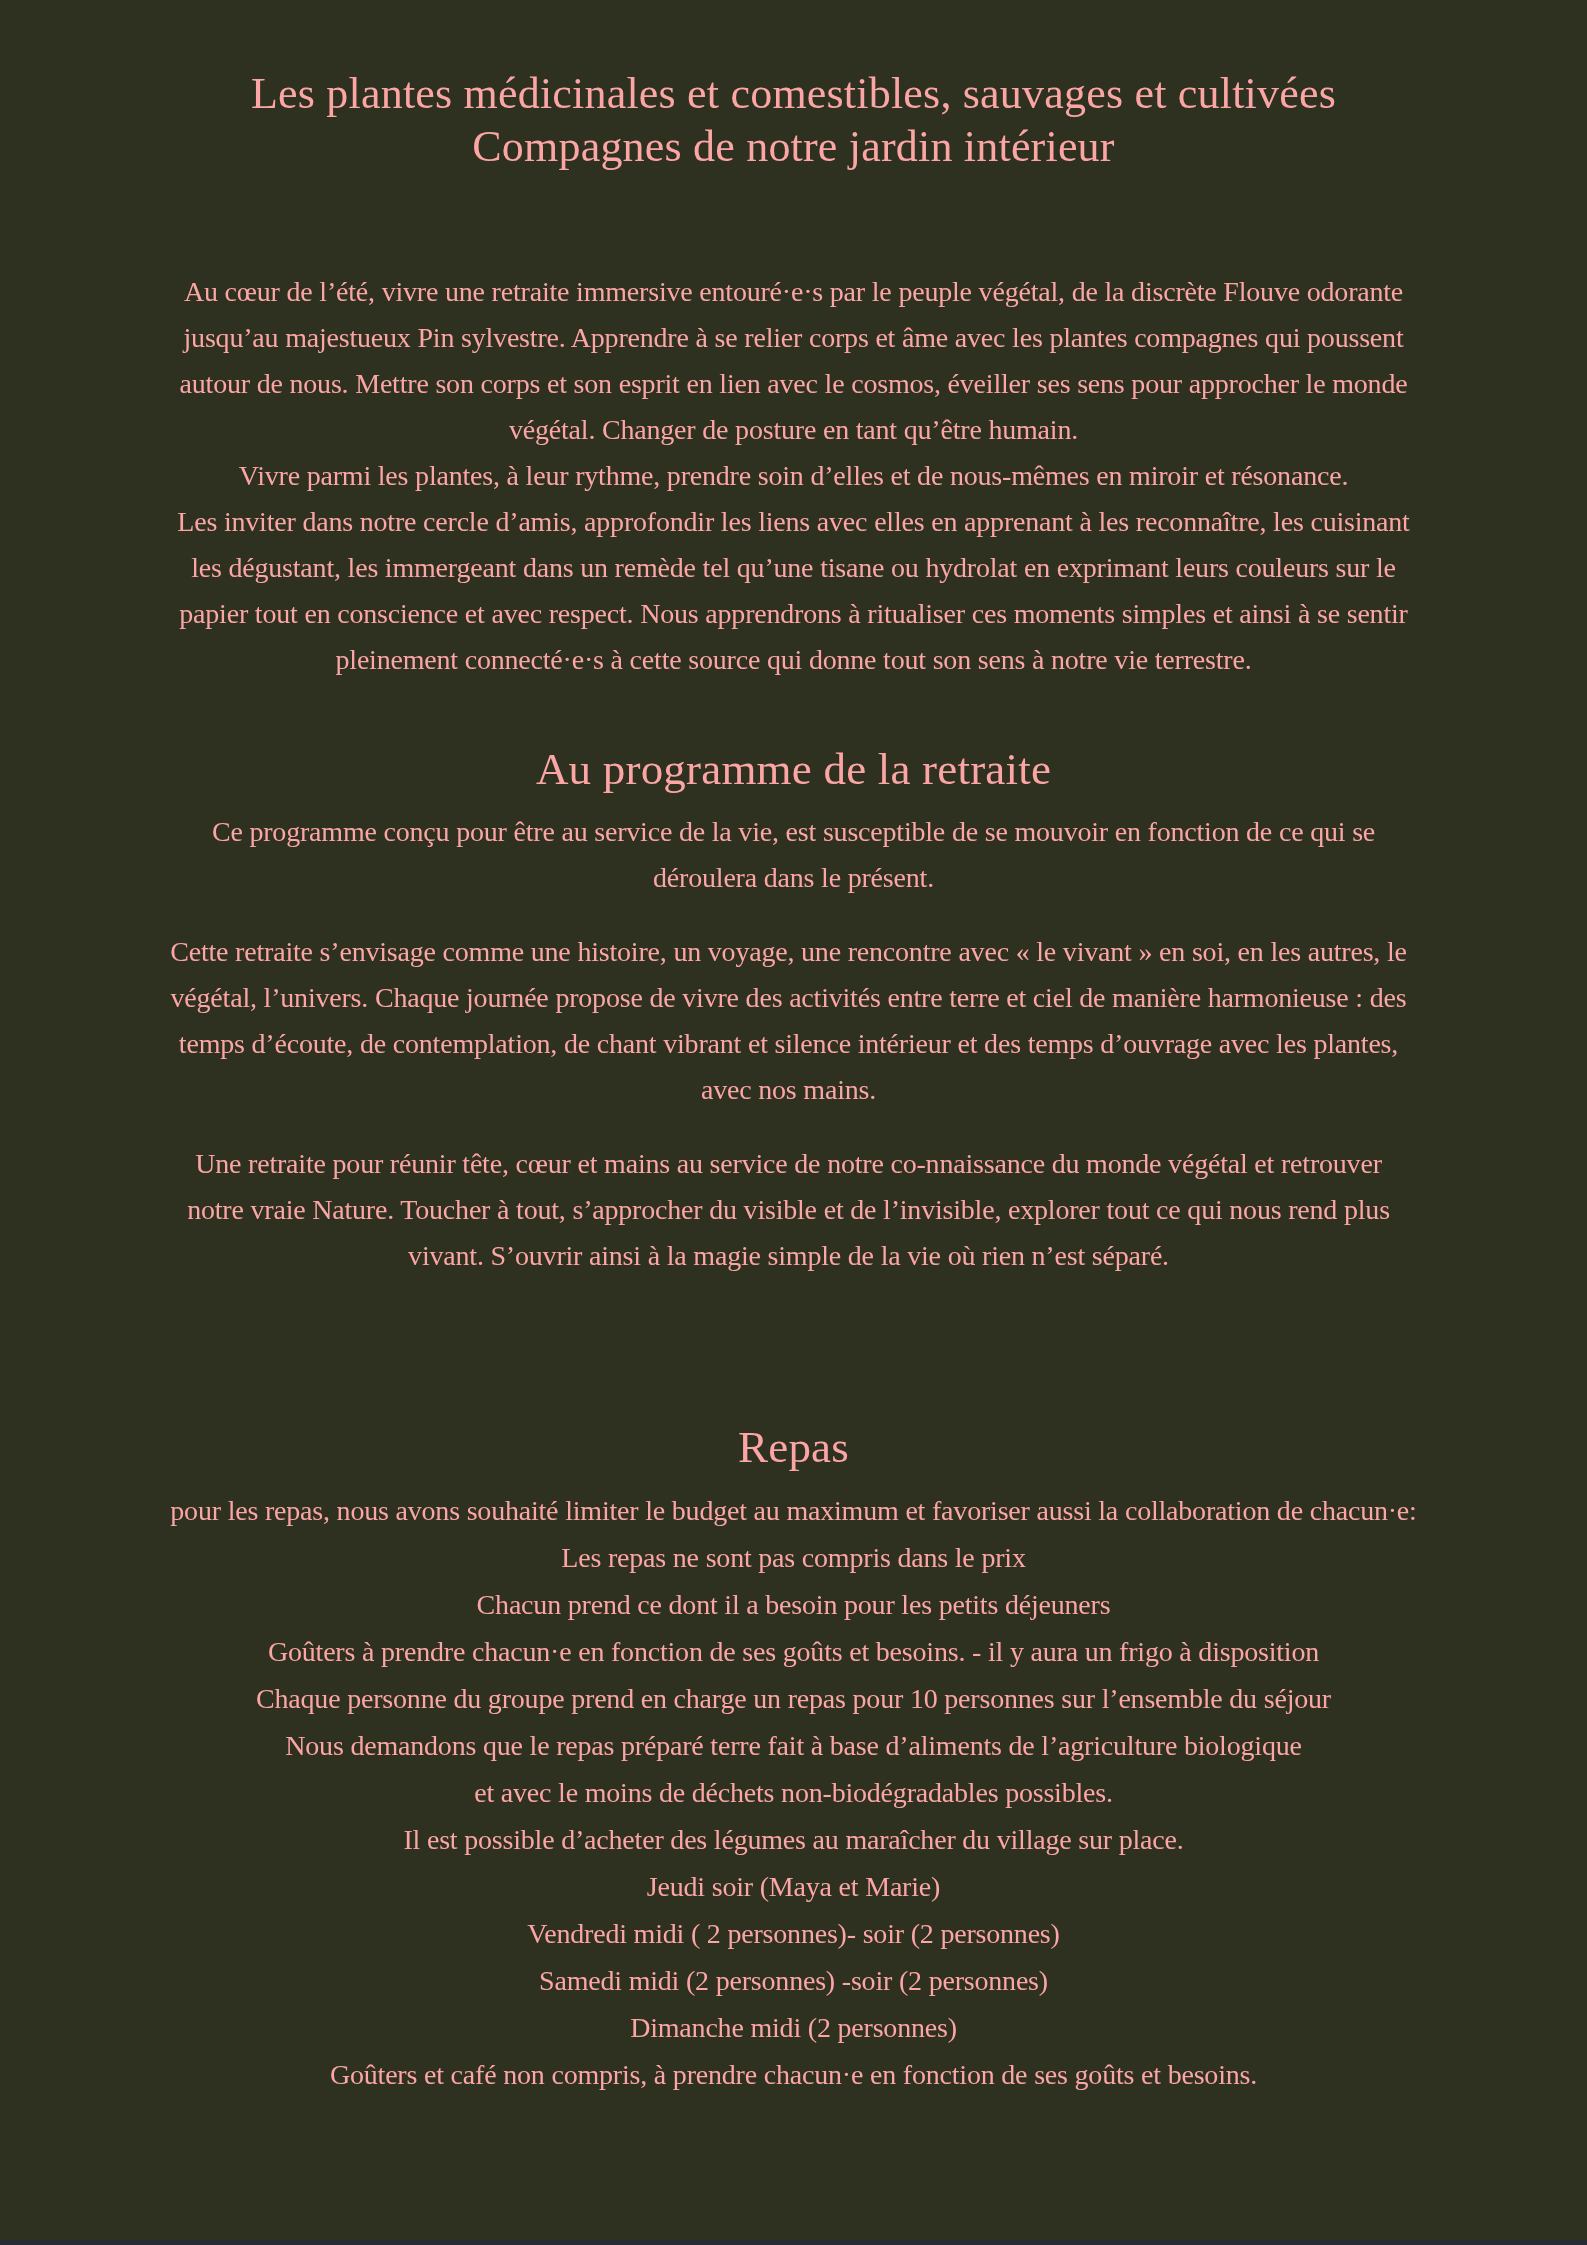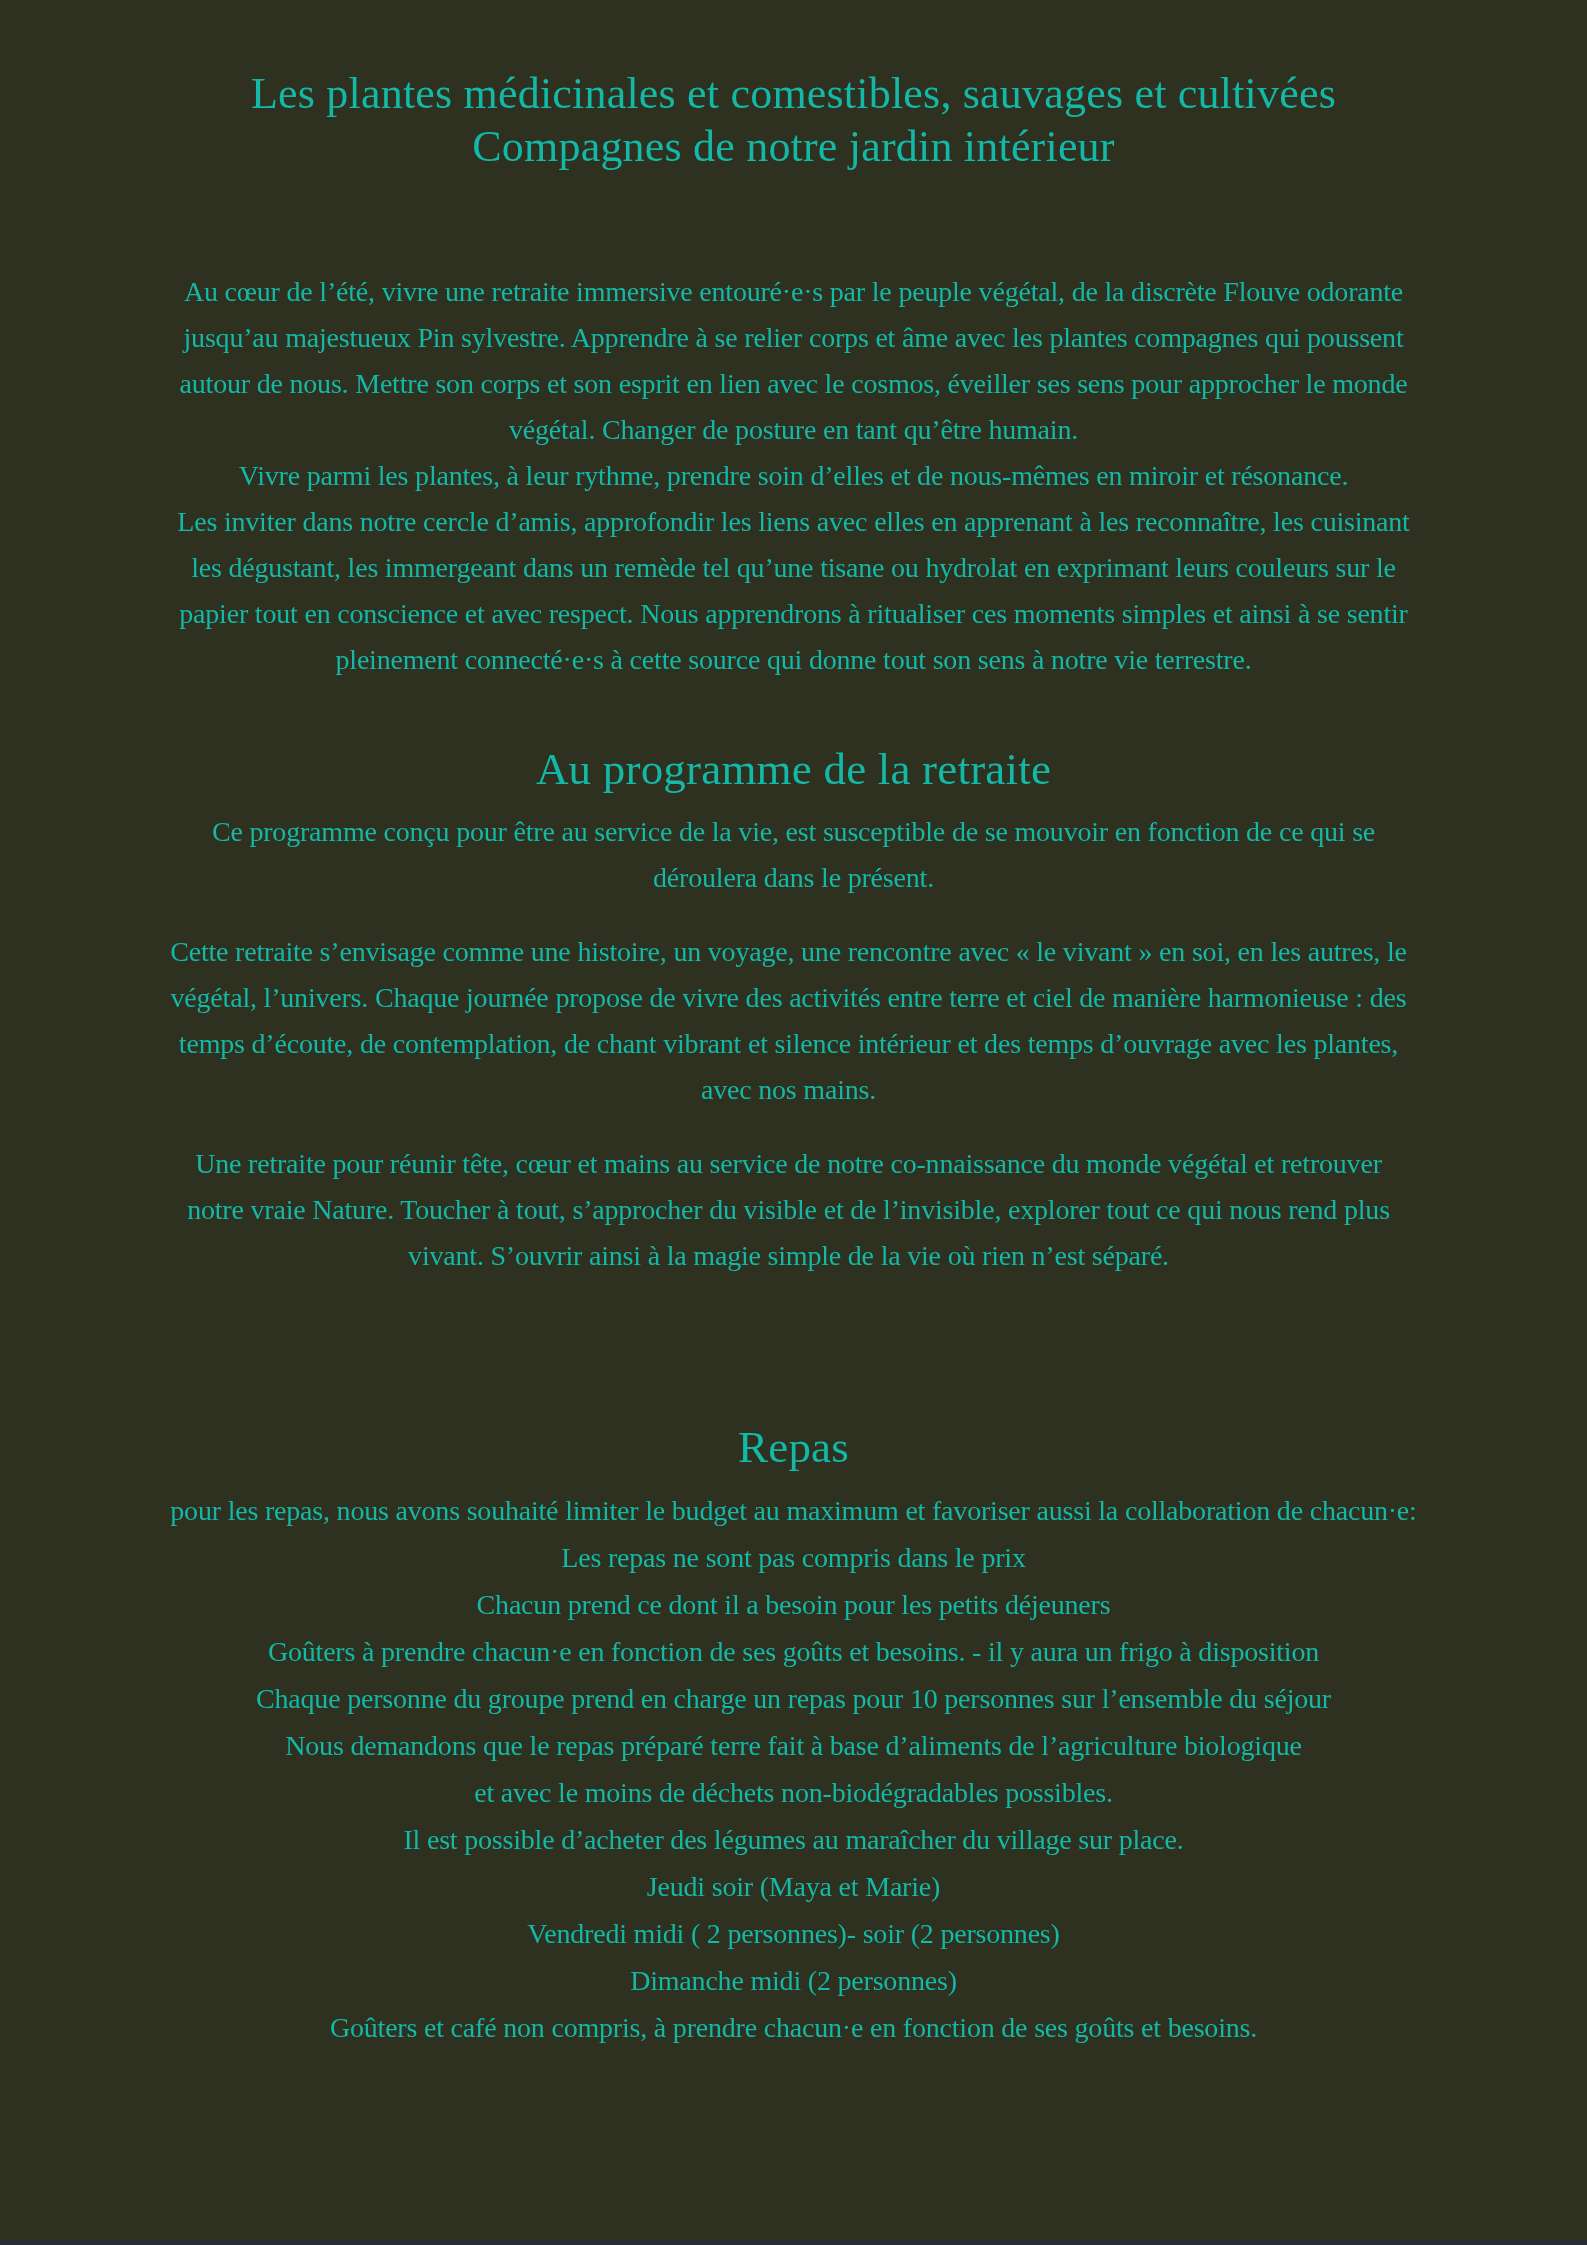--- a/index.html
+++ b/index.html
@@ -3,21 +3,21 @@
 <meta charset="utf-8">
 <style>
   html, body { margin: 0; padding: 0; background: #2e3120; }
 
   .page {
     position: relative;
     width: 1587px;
     height: 2245px;
     margin: 0 auto;
     background: #2e3120;
-    color: #14b8a6;
+    color: #fca5a5;
     font-family: "Liberation Serif", "DejaVu Serif", serif;
     text-align: center;
     overflow: hidden;
   }
 
   .doc-title {
     padding-top: 38px;
     font-size: 44px;
     line-height: 53px;
     font-weight: normal;
@@ -104,18 +104,19 @@
     <span class="meal-line">pour les repas, nous avons souhaité limiter le budget au maximum et favoriser aussi la collaboration de chacun·e:</span>
     <span class="meal-line">Les repas ne sont pas compris dans le prix</span>
     <span class="meal-line">Chacun prend ce dont il a besoin pour les petits déjeuners</span>
     <span class="meal-line">Goûters à prendre chacun·e en fonction de ses goûts et besoins. - il y aura un frigo à disposition</span>
     <span class="meal-line">Chaque personne du groupe prend en charge un repas pour 10 personnes sur l’ensemble du séjour</span>
     <span class="meal-line">Nous demandons que le repas préparé terre fait à base d’aliments de l’agriculture biologique</span>
     <span class="meal-line">et avec le moins de déchets non-biodégradables possibles.</span>
     <span class="meal-line">Il est possible d’acheter des légumes au maraîcher du village sur place.</span>
     <span class="meal-line">Jeudi soir (Maya et Marie)</span>
     <span class="meal-line">Vendredi midi ( 2 personnes)- soir (2 personnes)</span>
+    <span class="meal-line">Samedi midi (2 personnes) -soir (2 personnes)</span>
     <span class="meal-line">Dimanche midi (2 personnes)</span>
     <span class="meal-line">Goûters et café non compris, à prendre chacun·e en fonction de ses goûts et besoins.</span>
   </div>
 
   <div class="bottom-strip"></div>
 </div>
 
 </body></html>

